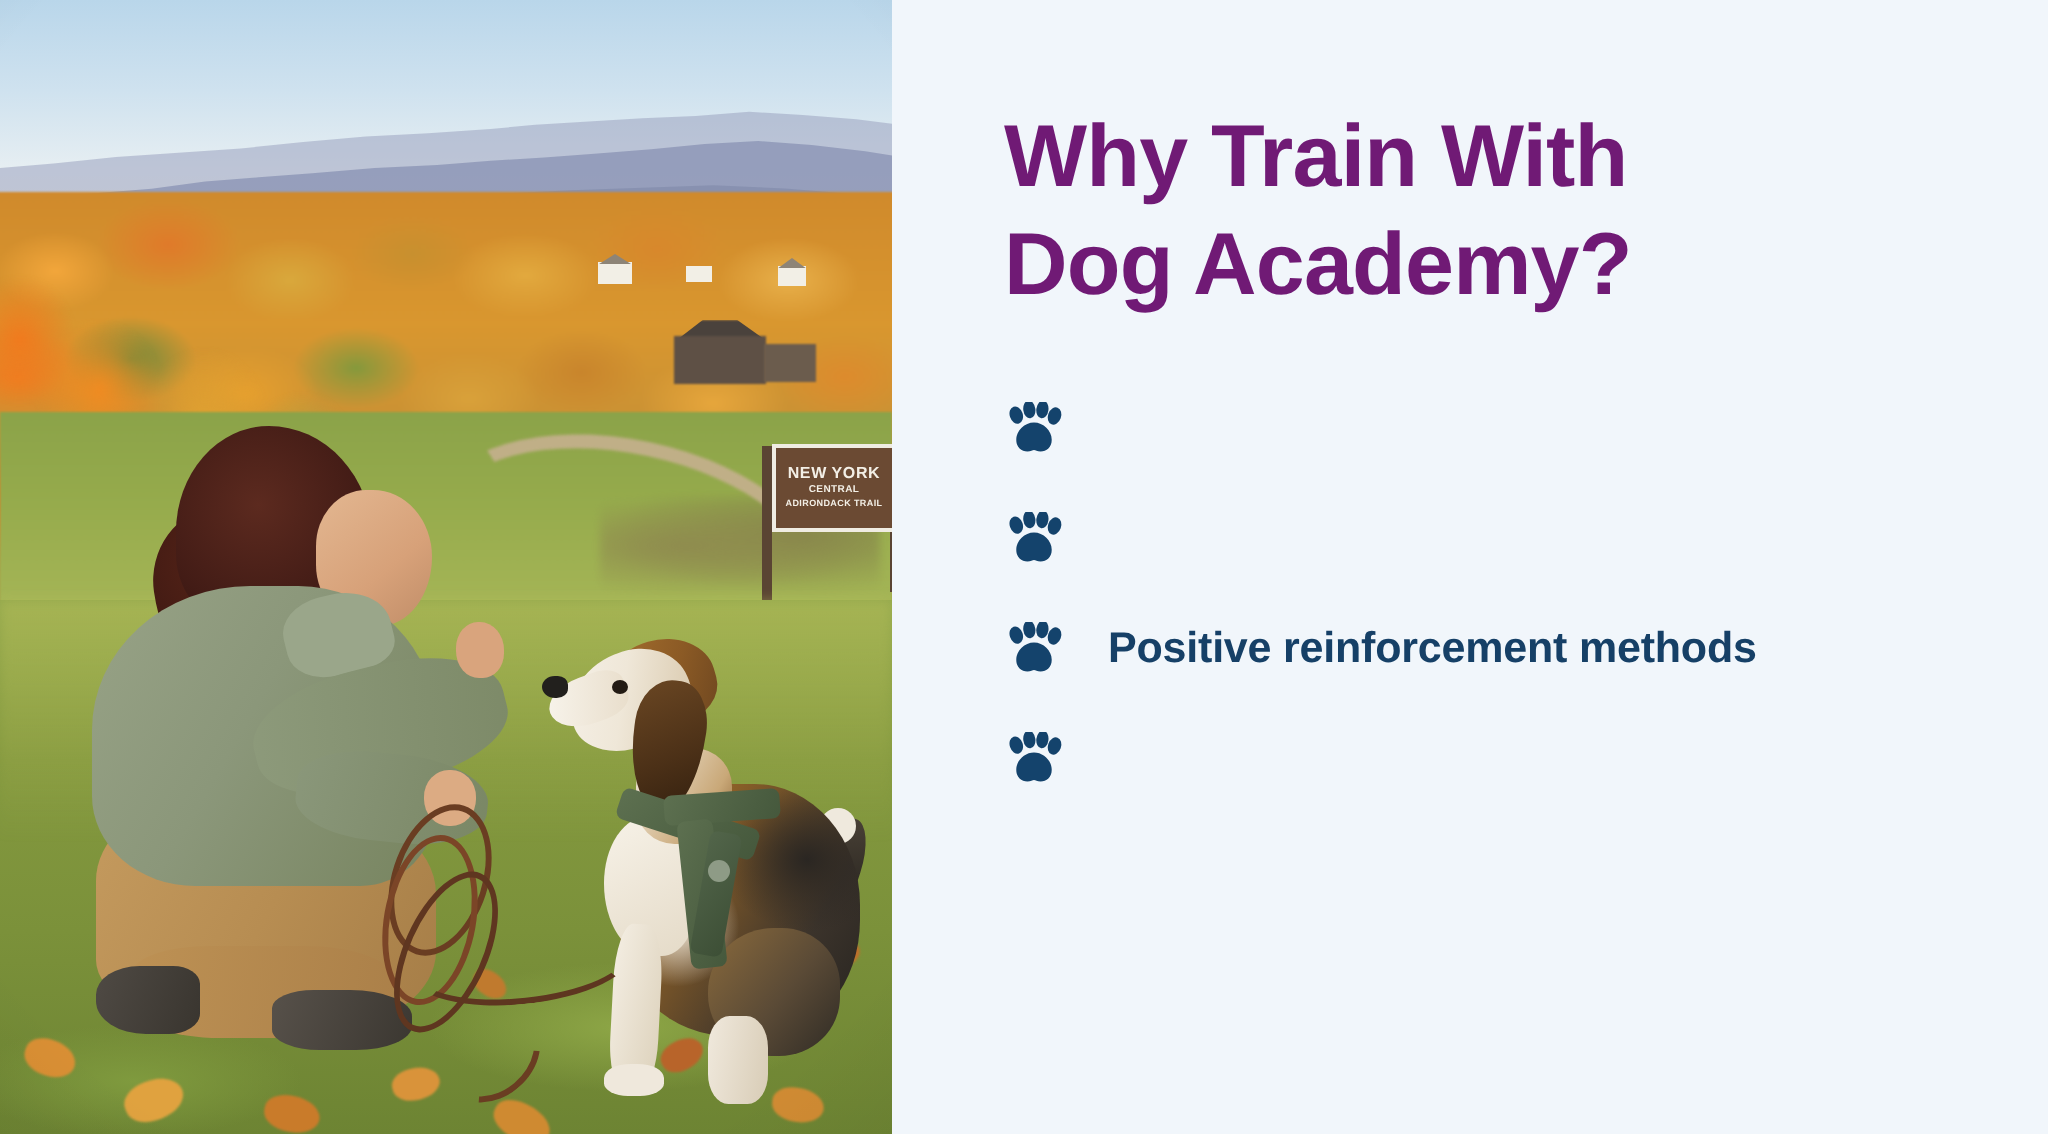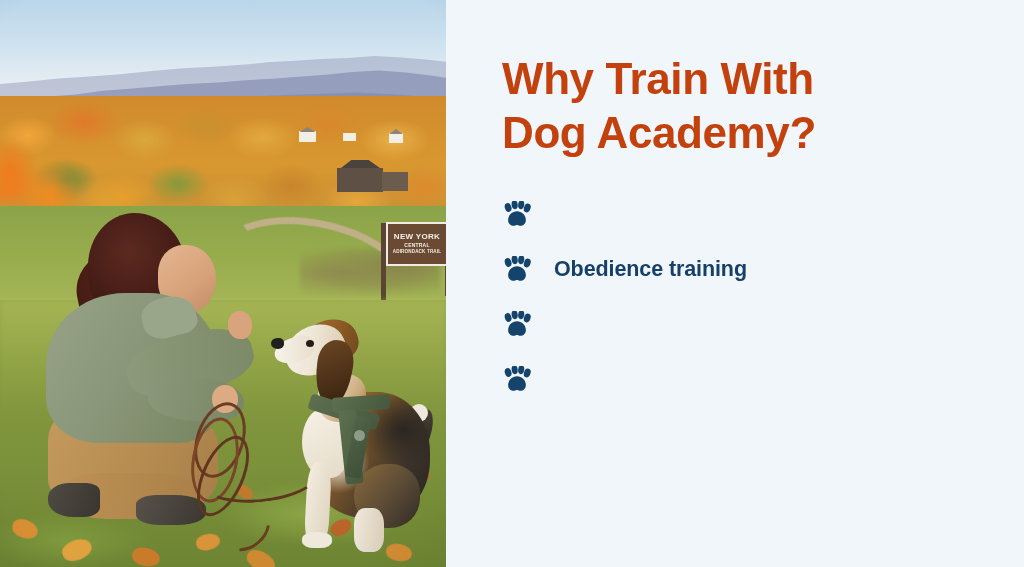--- a/index.html
+++ b/index.html
@@ -374,21 +374,21 @@
     pointer-events: none;
   }
 
   
   #panel {
     width: 578px; height: 567px;
     background: #f1f6fb;
     padding: 52px 0 0 56px;
   }
   #title {
-    color: #c2410c;
+    color: #701a75;
     font-size: 44px;
     font-weight: 700;
     line-height: 1.22;
     letter-spacing: -0.4px;
     white-space: pre-line;
   }
   #feature-list { margin-top: 28px; }
   .feature-row {
     display: flex;
     align-items: center;
@@ -521,45 +521,45 @@
           <g fill="#14436c">
             <ellipse cx="13" cy="14" rx="7" ry="9.5" transform="rotate(-18 13 14)"></ellipse>
             <ellipse cx="27" cy="8" rx="6.5" ry="9.5" transform="rotate(-7 27 8)"></ellipse>
             <ellipse cx="41" cy="8" rx="6.5" ry="9.5" transform="rotate(7 41 8)"></ellipse>
             <ellipse cx="54" cy="15" rx="7" ry="9.5" transform="rotate(20 54 15)"></ellipse>
             <path d="M32 22c10 0 19 8.5 19 18.5 0 8-5.5 12.5-12 12.5-3.5 0-5.5-1.6-7-1.6s-3.5 1.6-7 1.6c-6.5 0-12-4.5-12-12.5C13 30.5 22 22 32 22z"></path>
           </g>
         </svg>
       </div>
 
-      <div class="feature-row">
-        <svg class="paw-icon" viewBox="0 0 64 60">
-          <g fill="#14436c">
-            <ellipse cx="13" cy="14" rx="7" ry="9.5" transform="rotate(-18 13 14)"></ellipse>
-            <ellipse cx="27" cy="8" rx="6.5" ry="9.5" transform="rotate(-7 27 8)"></ellipse>
-            <ellipse cx="41" cy="8" rx="6.5" ry="9.5" transform="rotate(7 41 8)"></ellipse>
-            <ellipse cx="54" cy="15" rx="7" ry="9.5" transform="rotate(20 54 15)"></ellipse>
-            <path d="M32 22c10 0 19 8.5 19 18.5 0 8-5.5 12.5-12 12.5-3.5 0-5.5-1.6-7-1.6s-3.5 1.6-7 1.6c-6.5 0-12-4.5-12-12.5C13 30.5 22 22 32 22z"></path>
-          </g>
-        </svg>
-        <span class="feature-label">Obedience training</span>
-      </div>
 
       <div class="feature-row">
         <svg class="paw-icon" viewBox="0 0 64 60">
           <g fill="#14436c">
             <ellipse cx="13" cy="14" rx="7" ry="9.5" transform="rotate(-18 13 14)"></ellipse>
             <ellipse cx="27" cy="8" rx="6.5" ry="9.5" transform="rotate(-7 27 8)"></ellipse>
             <ellipse cx="41" cy="8" rx="6.5" ry="9.5" transform="rotate(7 41 8)"></ellipse>
             <ellipse cx="54" cy="15" rx="7" ry="9.5" transform="rotate(20 54 15)"></ellipse>
             <path d="M32 22c10 0 19 8.5 19 18.5 0 8-5.5 12.5-12 12.5-3.5 0-5.5-1.6-7-1.6s-3.5 1.6-7 1.6c-6.5 0-12-4.5-12-12.5C13 30.5 22 22 32 22z"></path>
           </g>
         </svg>
       </div>
 
+      <div class="feature-row">
+        <svg class="paw-icon" viewBox="0 0 64 60">
+          <g fill="#14436c">
+            <ellipse cx="13" cy="14" rx="7" ry="9.5" transform="rotate(-18 13 14)"></ellipse>
+            <ellipse cx="27" cy="8" rx="6.5" ry="9.5" transform="rotate(-7 27 8)"></ellipse>
+            <ellipse cx="41" cy="8" rx="6.5" ry="9.5" transform="rotate(7 41 8)"></ellipse>
+            <ellipse cx="54" cy="15" rx="7" ry="9.5" transform="rotate(20 54 15)"></ellipse>
+            <path d="M32 22c10 0 19 8.5 19 18.5 0 8-5.5 12.5-12 12.5-3.5 0-5.5-1.6-7-1.6s-3.5 1.6-7 1.6c-6.5 0-12-4.5-12-12.5C13 30.5 22 22 32 22z"></path>
+          </g>
+        </svg>
+        <span class="feature-label">Positive reinforcement methods</span>
+      </div>
 
       <div class="feature-row">
         <svg class="paw-icon" viewBox="0 0 64 60">
           <g fill="#14436c">
             <ellipse cx="13" cy="14" rx="7" ry="9.5" transform="rotate(-18 13 14)"></ellipse>
             <ellipse cx="27" cy="8" rx="6.5" ry="9.5" transform="rotate(-7 27 8)"></ellipse>
             <ellipse cx="41" cy="8" rx="6.5" ry="9.5" transform="rotate(7 41 8)"></ellipse>
             <ellipse cx="54" cy="15" rx="7" ry="9.5" transform="rotate(20 54 15)"></ellipse>
             <path d="M32 22c10 0 19 8.5 19 18.5 0 8-5.5 12.5-12 12.5-3.5 0-5.5-1.6-7-1.6s-3.5 1.6-7 1.6c-6.5 0-12-4.5-12-12.5C13 30.5 22 22 32 22z"></path>
           </g>

